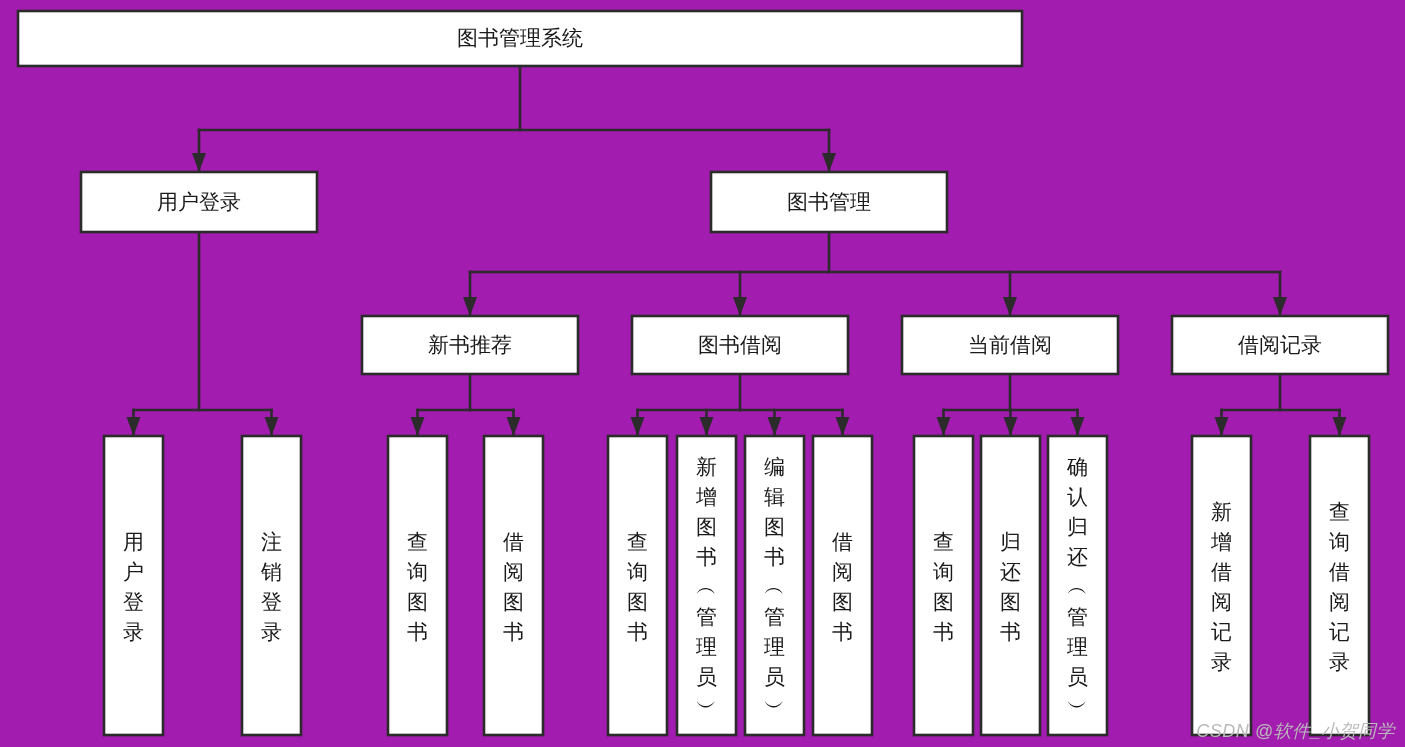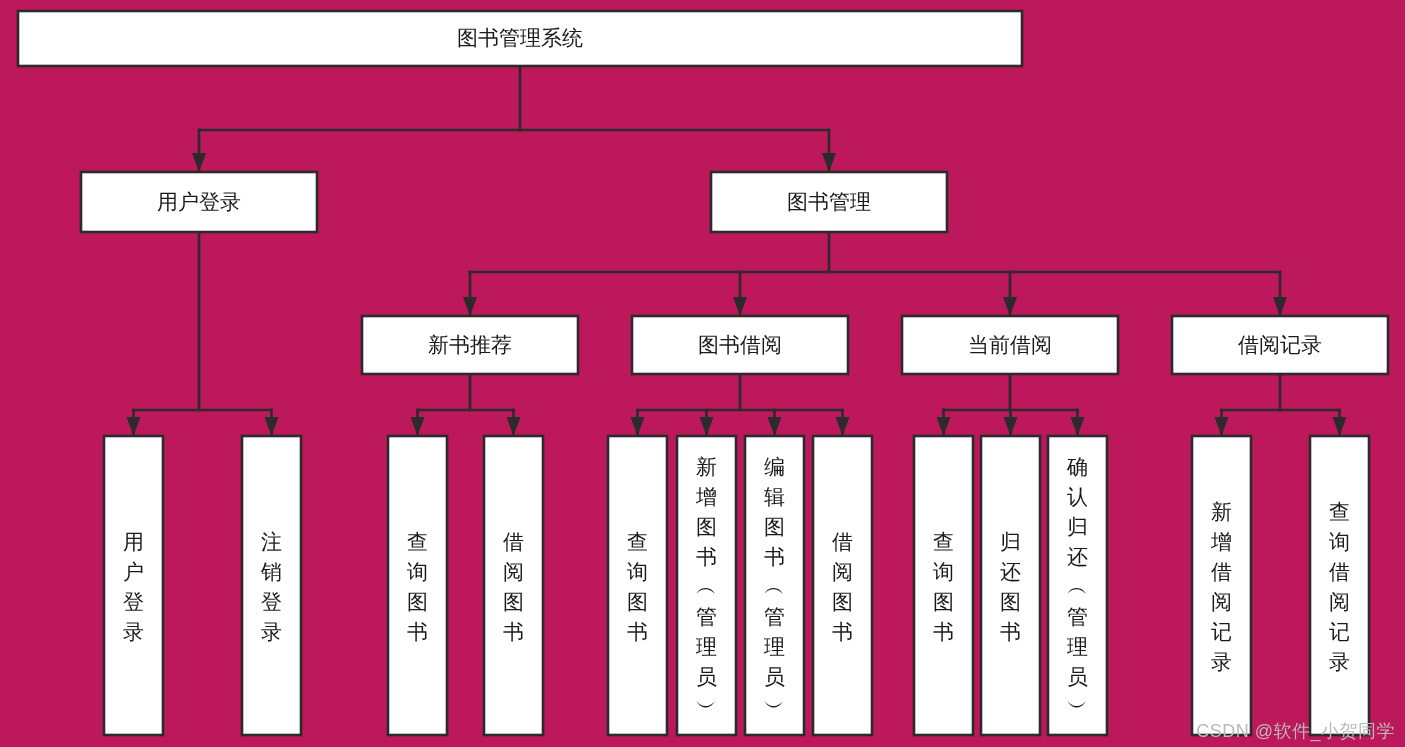--- a/index.html
+++ b/index.html
@@ -7,21 +7,21 @@
     padding: 0;
     background: #ffffff;
   }
   body {
     font-family: "Liberation Sans", "DejaVu Sans", sans-serif;
   }
   #diagram-root {
     position: relative;
     width: 1405px;
     height: 747px;
-    background: #be185d;
+    background: #a21caf;
     overflow: hidden;
   }
   svg.diagram-canvas {
     position: absolute;
     left: 0;
     top: 0;
     width: 1405px;
     height: 747px;
   }
   .node-box {
@@ -54,20 +54,21 @@
   }
   .watermark {
     position: absolute;
     right: 10px;
     bottom: 4px;
     font-family: "Liberation Sans", "DejaVu Sans", sans-serif;
     font-size: 18px;
     color: #b9b9b9;
     white-space: nowrap;
     letter-spacing: 0.5px;
+    font-style: italic;
   }
 </style>
 </head>
 <body>
 
 <div id="diagram-root">
   <svg class="diagram-canvas" id="diagram-canvas" viewBox="0 0 1405 747">
       <g>
         <line x1="520" y1="66" x2="520" y2="130" class="connector"></line>
         <line x1="199" y1="130" x2="829" y2="130" class="connector"></line>

